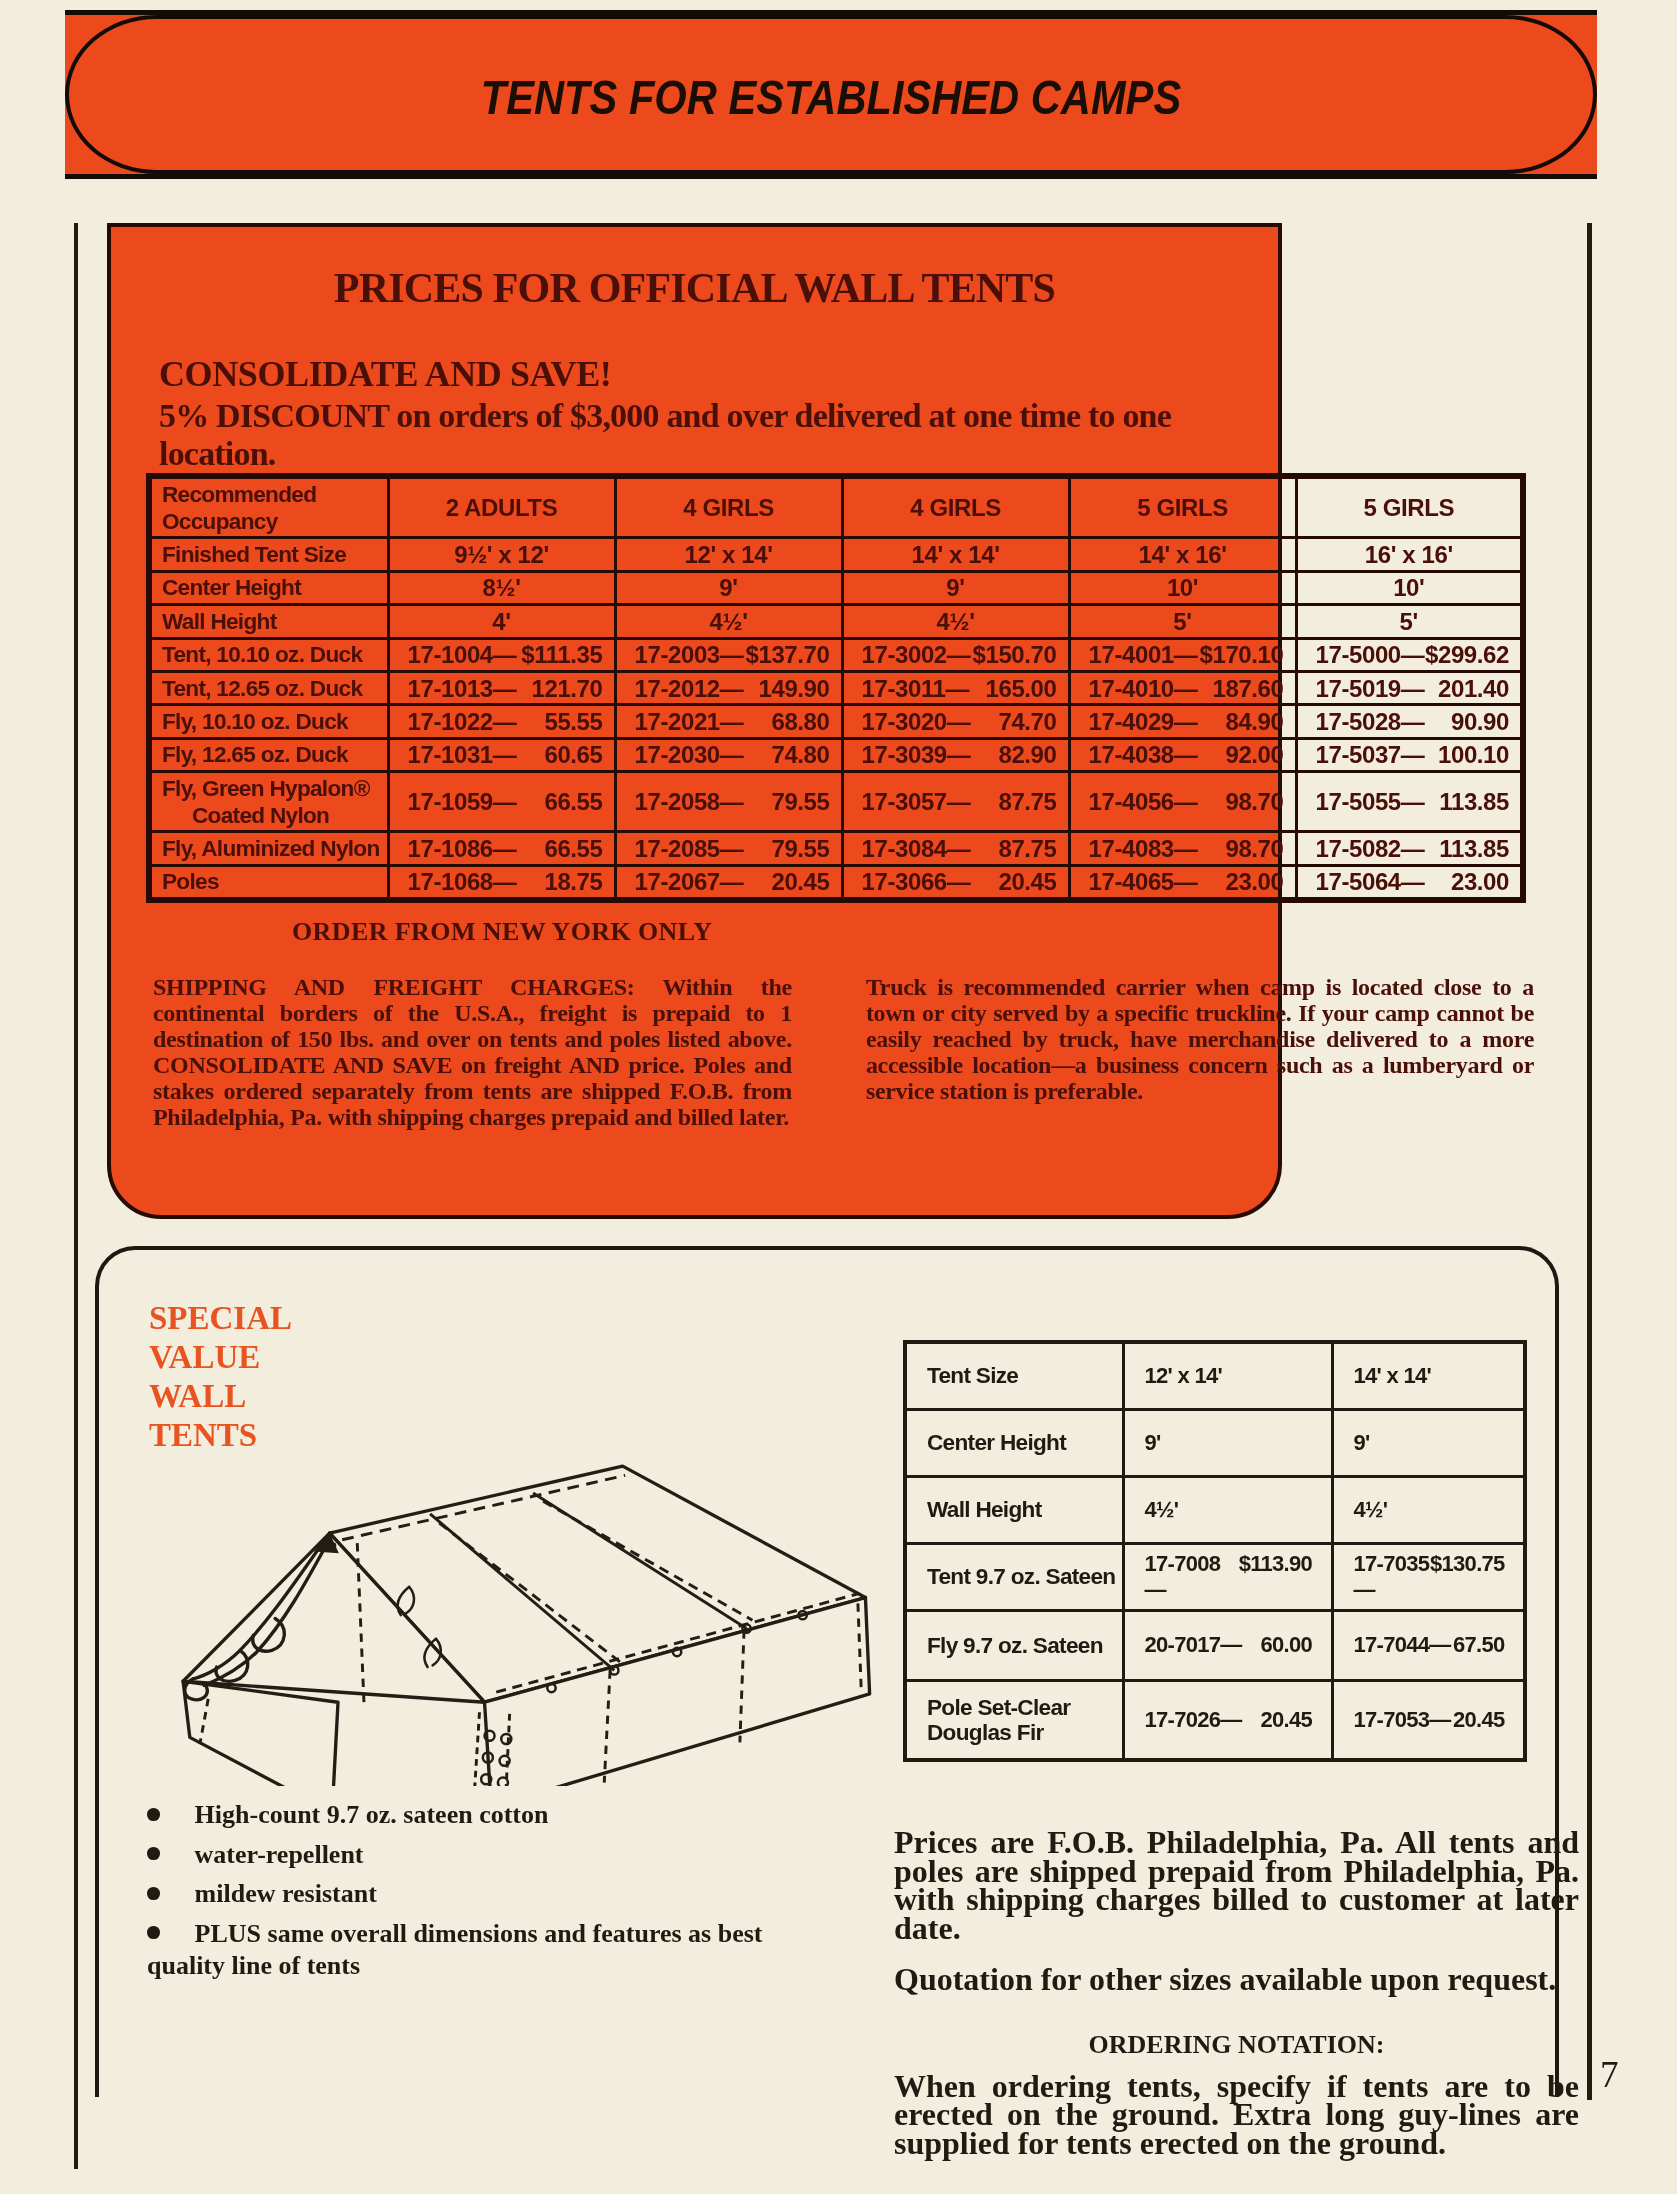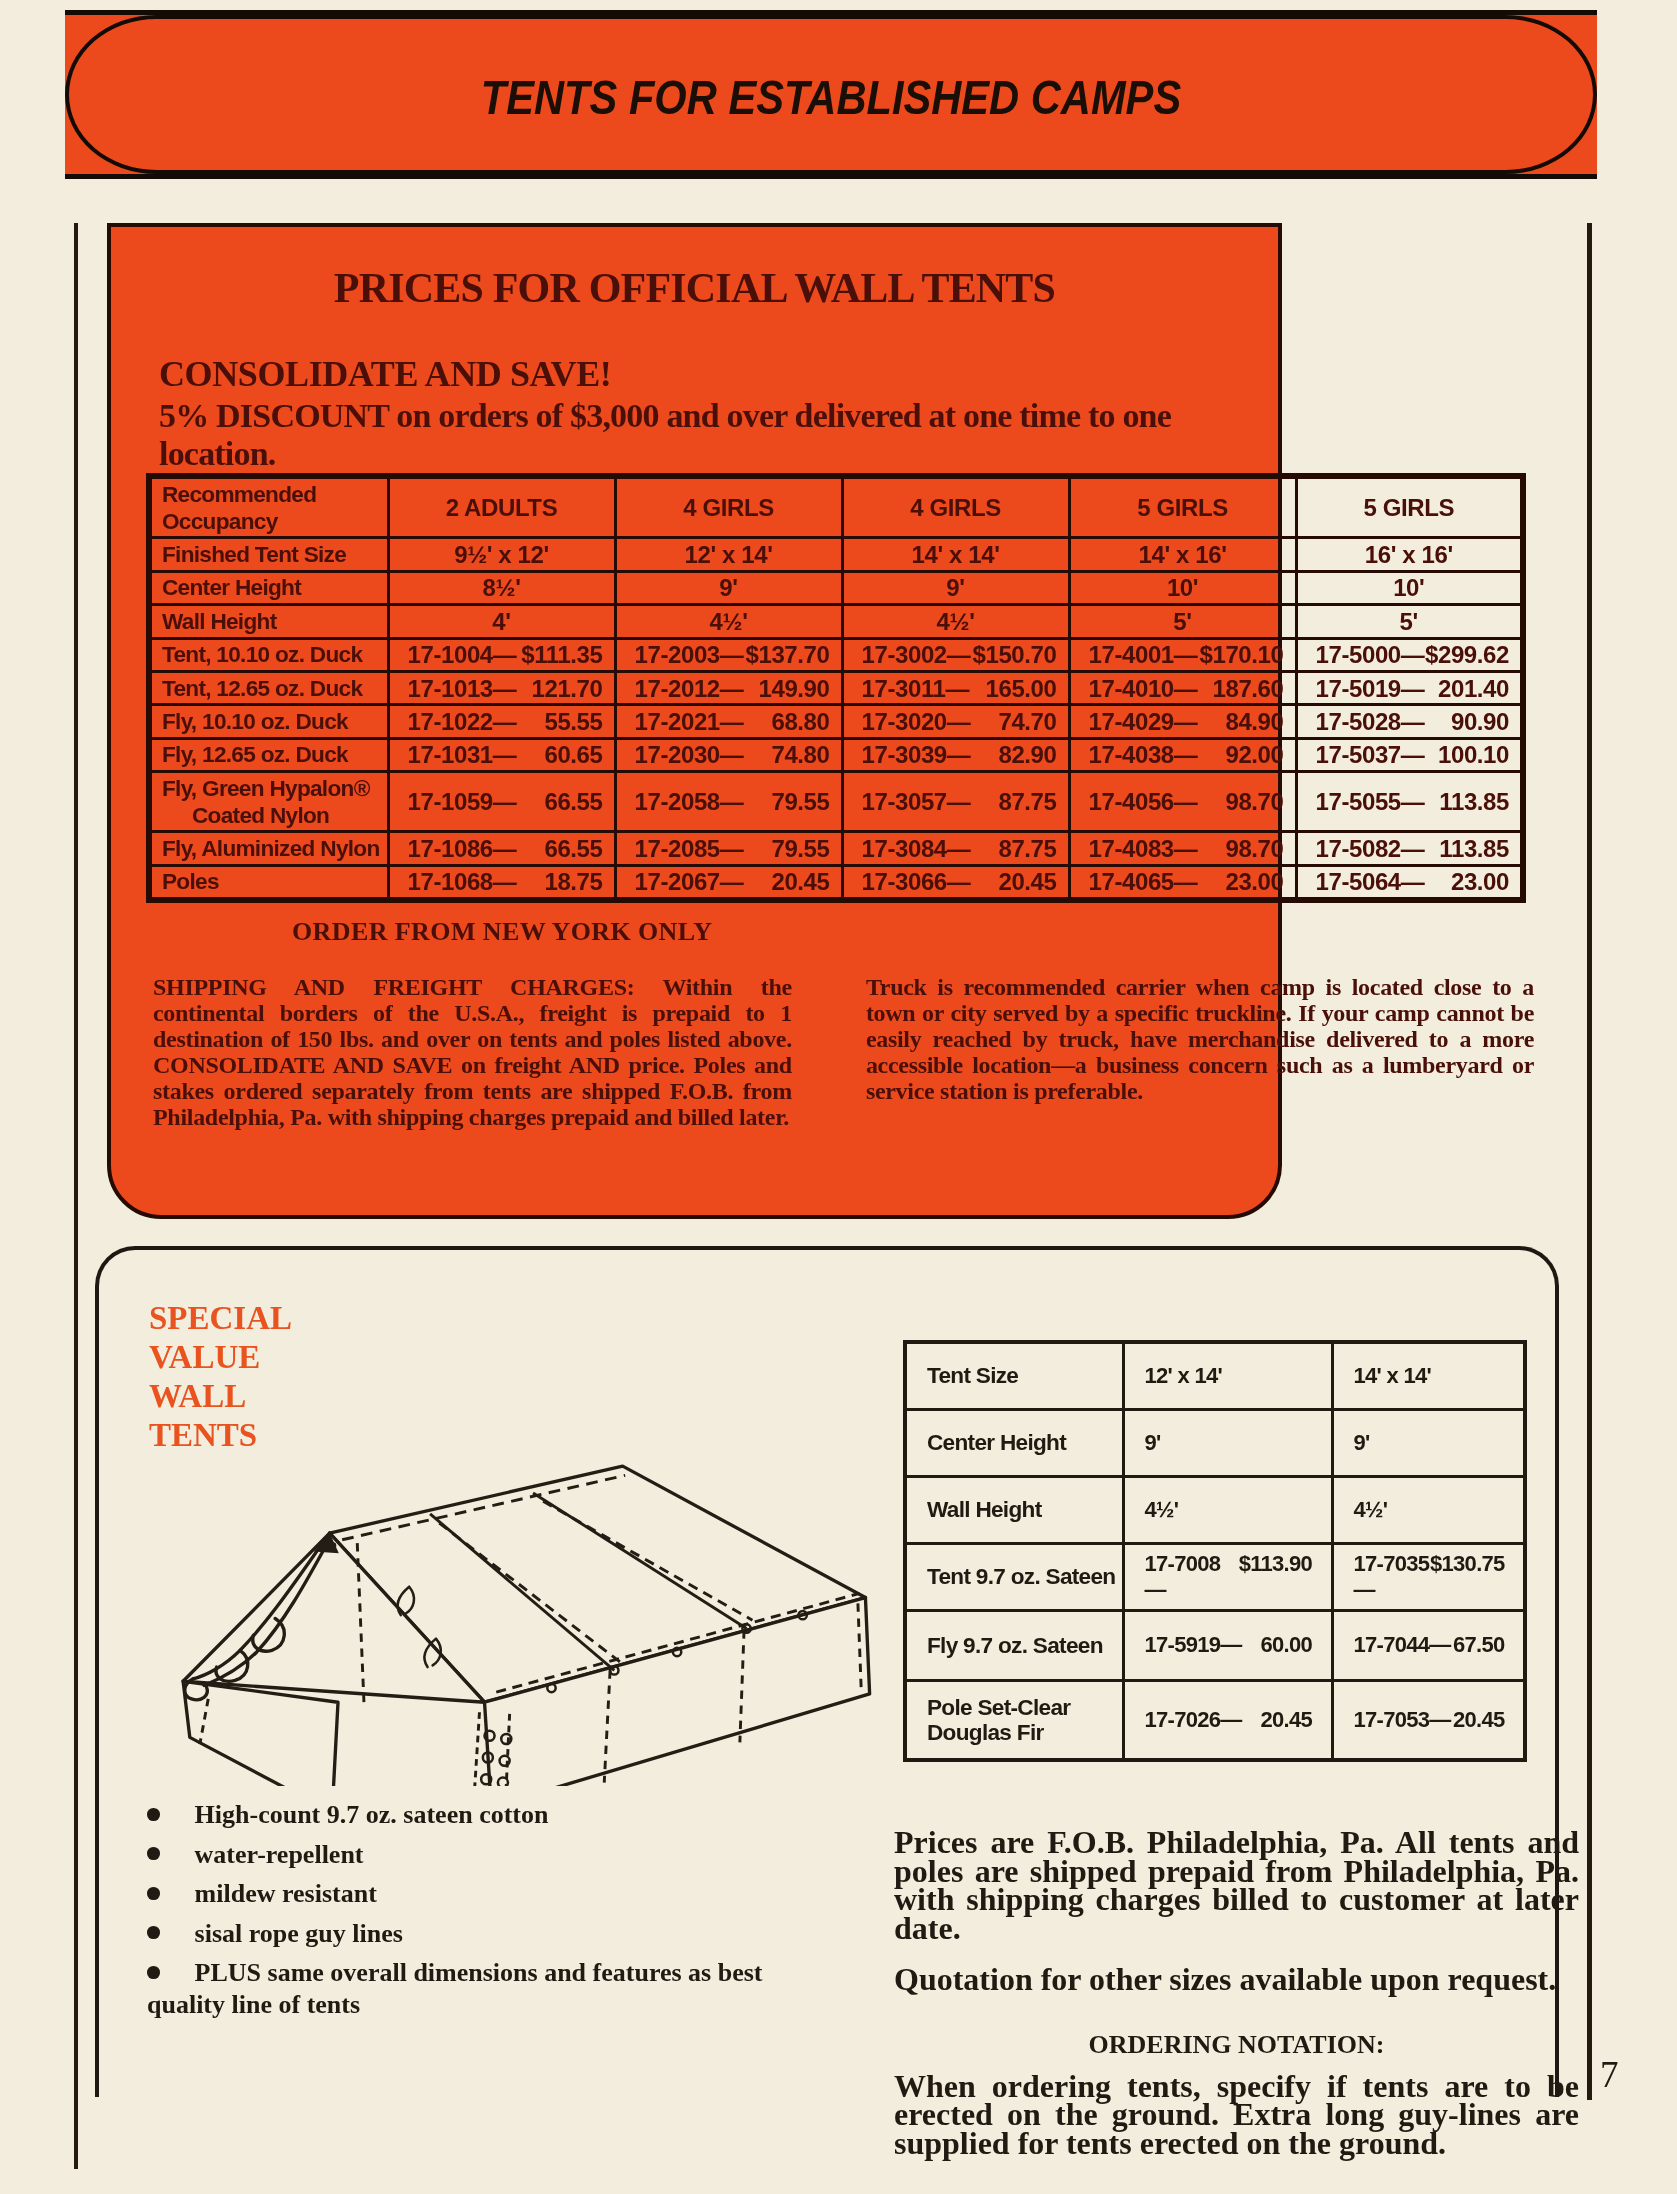--- a/index.html
+++ b/index.html
@@ -481,21 +481,21 @@
             <span class="flex">
               <span>17-7035—</span>
               <span>$130.75</span>
             </span>
           </td>
         </tr>
         <tr>
           <td class="slbl">Fly 9.7 oz. Sateen</td>
           <td class="sval">
             <span class="flex">
-              <span>17-5919—</span>
+              <span>20-7017—</span>
               <span>60.00</span>
             </span>
           </td>
           <td class="sval">
             <span class="flex">
               <span>17-7044—</span>
               <span>67.50</span>
             </span>
           </td>
         </tr>
@@ -514,21 +514,20 @@
             </span>
           </td>
         </tr>
       </tbody>
   </table>
 
   <ul class="features" id="feat">
       <li><span class="dot"></span><span>High-count 9.7 oz. sateen cotton</span></li>
       <li><span class="dot"></span><span>water-repellent</span></li>
       <li><span class="dot"></span><span>mildew resistant</span></li>
-      <li><span class="dot"></span><span>sisal rope guy lines</span></li>
       <li><span class="dot"></span><span>PLUS same overall dimensions and features as best quality line of tents</span></li>
     </ul>
 
   <div class="notes">
     <p class="n1">Prices are F.O.B. Philadelphia, Pa. All tents and poles are shipped prepaid from Philadelphia, Pa. with shipping charges billed to customer at later date.</p>
     <p class="n2">Quotation for other sizes available upon request.</p>
     <div class="ord">ORDERING NOTATION:</div>
     <p class="n3">When ordering tents, specify if tents are to be erected on the ground. Extra long guy-lines are supplied for tents erected on the ground.</p>
   </div>
 </section>

